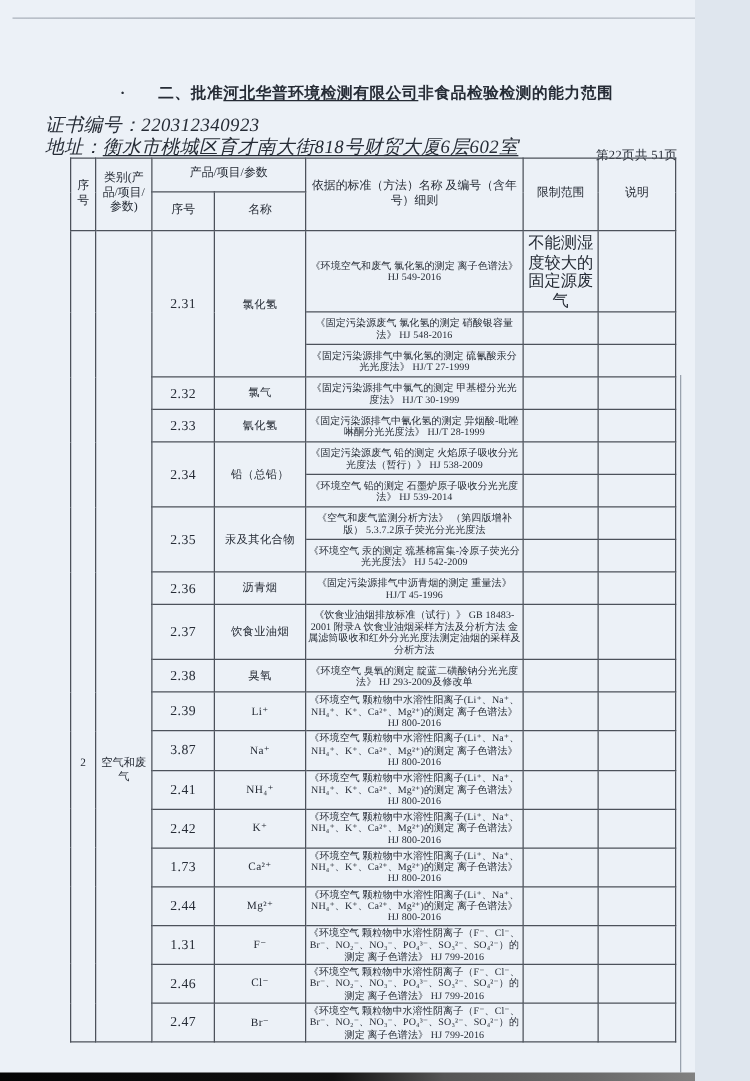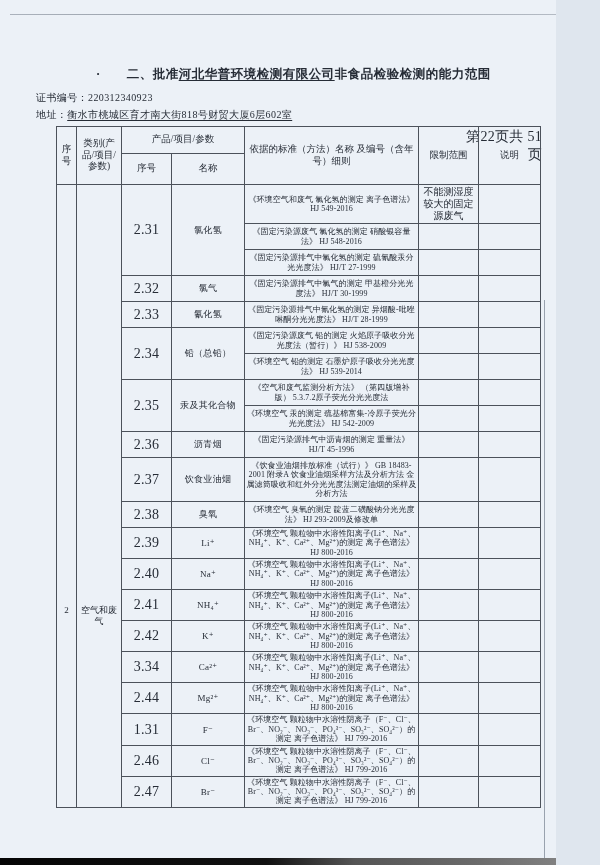--- a/index.html
+++ b/index.html
@@ -25,27 +25,27 @@
   .bottom-bar{
     position:absolute;left:0;bottom:0;width:592px;height:7px;
     background:linear-gradient(to right,#050505 0%,#111 45%,#555 60%,#6a6a6a 80%,#8a8a8a 100%);
   }
   .title-row{
     position:absolute;top:66px;left:96px;width:470px;
     font-size:12.5px;font-weight:bold;letter-spacing:.5px;white-space:nowrap;
   }
   .title-bullet{display:inline-block;margin-right:26px;font-weight:bold;}
   .title-company{text-decoration:underline;text-underline-offset:2px;}
-  .meta-line{position:absolute;left:36px;font-size:10px;letter-spacing:.4px;}
+  .meta-line{position:absolute;left:36px;font-size:15px;letter-spacing:.4px;font-style:italic;}
   .cert-line{top:91px;}
   .addr-line{top:108px;}
   .addr-underline{text-decoration:underline;text-underline-offset:2px;}
   .page-indicator{
-    position:absolute;top:128px;left:452px;width:90px;
-    font-size:14px;text-align:right;letter-spacing:.3px;
+    position:absolute;top:117px;left:452px;width:90px;
+    font-size:10px;text-align:right;letter-spacing:.3px;
   }
   table.cap{
     position:absolute;top:126px;left:56px;width:484px;
     border-collapse:collapse;table-layout:fixed;
     font-family:"Liberation Serif","DejaVu Serif",serif;
   }
   table.cap th, table.cap td{
     border:1px solid #4c525b;
     padding:1px 1px;
     text-align:center;vertical-align:middle;
@@ -53,24 +53,24 @@
     color:#262c36;
     overflow:hidden;
   }
   thead th{font-size:9.5px;line-height:1.25;}
   tr.hdr1{height:27px;}
   tr.hdr2{height:31px;}
   tbody tr{height:26px;}
   td.col-serial{font-size:9px;}
   td.col-category{font-size:9px;line-height:1.25;}
   .cat-pad{vertical-align:top !important;padding-top:420px !important;}
-  td.col-subno{font-size:14px;letter-spacing:.3px;}
+  td.col-subno{font-size:11px;letter-spacing:.3px;}
   td.col-name{font-size:9px;letter-spacing:.3px;}
   td.col-standard{font-size:8px;line-height:1.17;letter-spacing:.1px;}
-  td.col-restrict{font-size:10px;line-height:1.2;}
+  td.col-restrict{font-size:13px;line-height:1.2;}
   td.col-remark{font-size:8px;}
   tr.tall{height:44px;}
 </style>
 </head>
 <body>
 
 <div class="doc">
 
   <div class="top-hairline"></div>
   <div class="right-scan-line"></div>
@@ -194,42 +194,42 @@
           <td class="col-remark"></td>
         </tr>
         <tr>
           <td class="col-subno">2.39</td>
           <td class="col-name">Li⁺</td>
           <td class="col-standard">《环境空气 颗粒物中水溶性阳离子(Li⁺、Na⁺、NH₄⁺、K⁺、Ca²⁺、Mg²⁺)的测定 离子色谱法》 HJ 800-2016</td>
           <td class="col-restrict"></td>
           <td class="col-remark"></td>
         </tr>
         <tr>
-          <td class="col-subno">2.40</td>
+          <td class="col-subno">3.87</td>
           <td class="col-name">Na⁺</td>
           <td class="col-standard">《环境空气 颗粒物中水溶性阳离子(Li⁺、Na⁺、NH₄⁺、K⁺、Ca²⁺、Mg²⁺)的测定 离子色谱法》 HJ 800-2016</td>
           <td class="col-restrict"></td>
           <td class="col-remark"></td>
         </tr>
         <tr>
           <td class="col-subno">2.41</td>
           <td class="col-name">NH₄⁺</td>
           <td class="col-standard">《环境空气 颗粒物中水溶性阳离子(Li⁺、Na⁺、NH₄⁺、K⁺、Ca²⁺、Mg²⁺)的测定 离子色谱法》 HJ 800-2016</td>
           <td class="col-restrict"></td>
           <td class="col-remark"></td>
         </tr>
         <tr>
           <td class="col-subno">2.42</td>
           <td class="col-name">K⁺</td>
           <td class="col-standard">《环境空气 颗粒物中水溶性阳离子(Li⁺、Na⁺、NH₄⁺、K⁺、Ca²⁺、Mg²⁺)的测定 离子色谱法》 HJ 800-2016</td>
           <td class="col-restrict"></td>
           <td class="col-remark"></td>
         </tr>
         <tr>
-          <td class="col-subno">3.34</td>
+          <td class="col-subno">1.73</td>
           <td class="col-name">Ca²⁺</td>
           <td class="col-standard">《环境空气 颗粒物中水溶性阳离子(Li⁺、Na⁺、NH₄⁺、K⁺、Ca²⁺、Mg²⁺)的测定 离子色谱法》 HJ 800-2016</td>
           <td class="col-restrict"></td>
           <td class="col-remark"></td>
         </tr>
         <tr>
           <td class="col-subno">2.44</td>
           <td class="col-name">Mg²⁺</td>
           <td class="col-standard">《环境空气 颗粒物中水溶性阳离子(Li⁺、Na⁺、NH₄⁺、K⁺、Ca²⁺、Mg²⁺)的测定 离子色谱法》 HJ 800-2016</td>
           <td class="col-restrict"></td>

